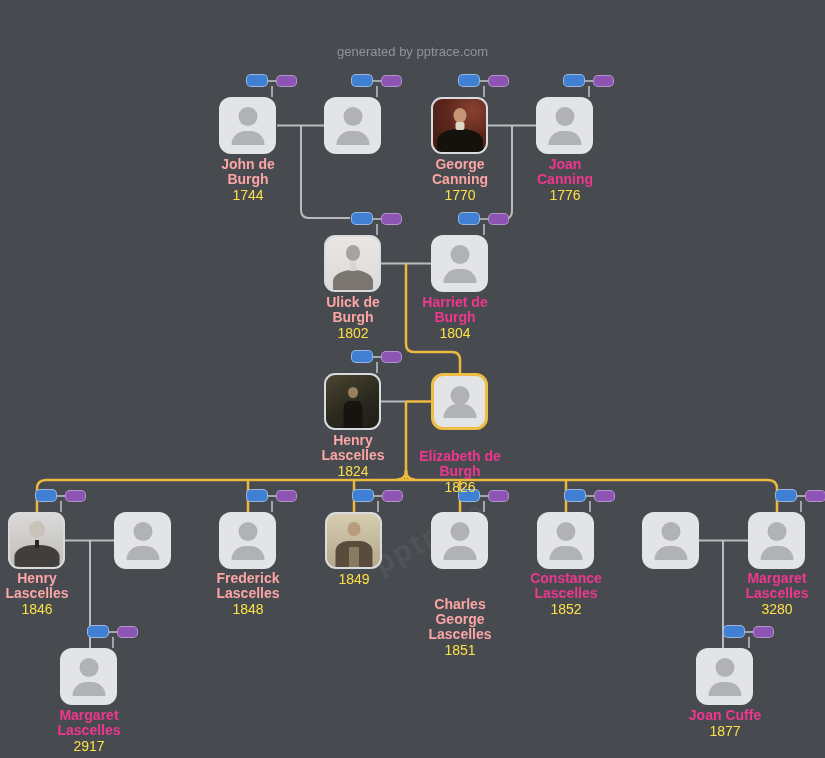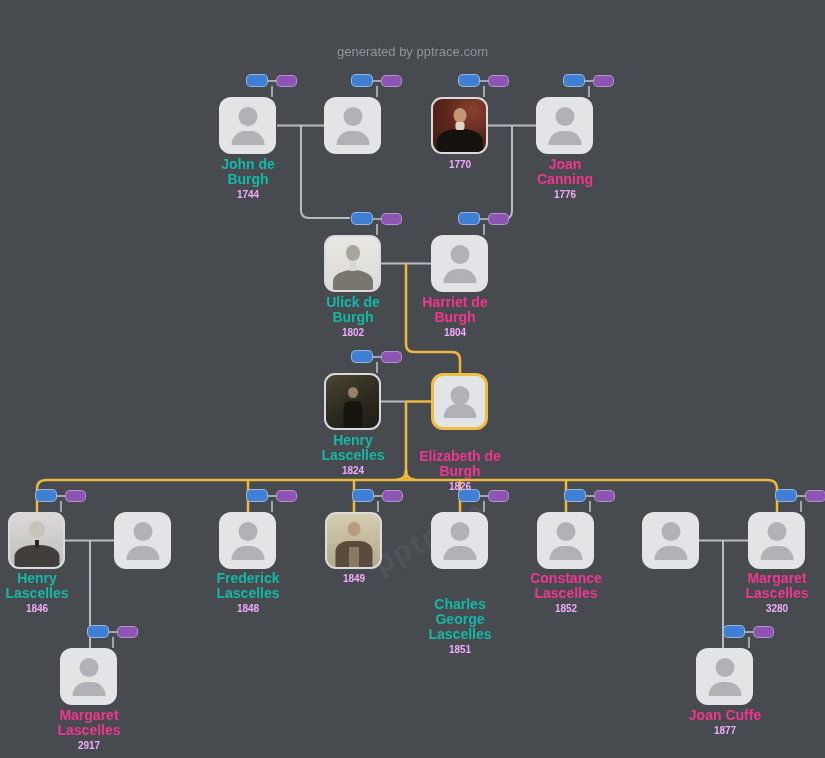--- a/index.html
+++ b/index.html
@@ -69,23 +69,23 @@
   .node.henry1846 .p-torso{left:50%;bottom:-3px;transform:translateX(-50%);width:45px;height:25px;border-radius:45% 45% 0 0;background:#413e3c;}
   .node.henry1846 .p-accent{left:50%;top:26px;transform:translateX(-50%);width:4px;height:8px;background:#2a2826;}
   .node.gerald{background:linear-gradient(180deg,#d6ccaf 0%,#b2a88b 100%);}
   .node.gerald .p-head{left:50%;top:8px;transform:translateX(-50%);width:13px;height:14px;border-radius:50%;background:#b99b7d;}
   .node.gerald .p-torso{left:50%;bottom:-3px;transform:translateX(-50%);width:37px;height:29px;border-radius:35% 35% 0 0;background:#5a4c3c;}
   .node.gerald .p-accent{left:50%;bottom:0;transform:translateX(-50%);width:10px;height:20px;background:#8a7a62;}
 
   
   .label{position:absolute;width:88px;text-align:center;z-index:4;}
   .pname{font-size:14px;line-height:15px;font-weight:700;}
-  .pname.male{color:#14b8a6;}
+  .pname.male{color:#fca5a5;}
   .pname.female{color:#f0368f;}
-  .pyear{font-size:10px;line-height:16px;font-weight:700;color:#f0abfc;}
+  .pyear{font-size:14px;line-height:16px;font-weight:400;color:#fde047;}
 </style>
 </head>
 <body>
 
 <div class="stage">
 
   <div class="subtitle">generated by pptrace.com</div>
   <div class="watermark">pptrace</div>
 
   <svg class="connectors" width="825" height="758" viewBox="0 0 825 758">
@@ -226,20 +226,21 @@
         <span class="ph-head"></span>
         <span class="ph-body"></span>
       </span>
     </div>
 
   <div class="label" style="left:204px;top:157px">
       <div class="pname male">John de Burgh</div>
       <div class="pyear">1744</div>
     </div>
   <div class="label" style="left:416px;top:157px">
+      <div class="pname male">George Canning</div>
       <div class="pyear">1770</div>
     </div>
   <div class="label" style="left:521px;top:157px">
       <div class="pname female">Joan Canning</div>
       <div class="pyear">1776</div>
     </div>
 
   <div class="node photo ulick" style="left:324px;top:235px">
       <span class="p-head"></span>
       <span class="p-torso"></span>

